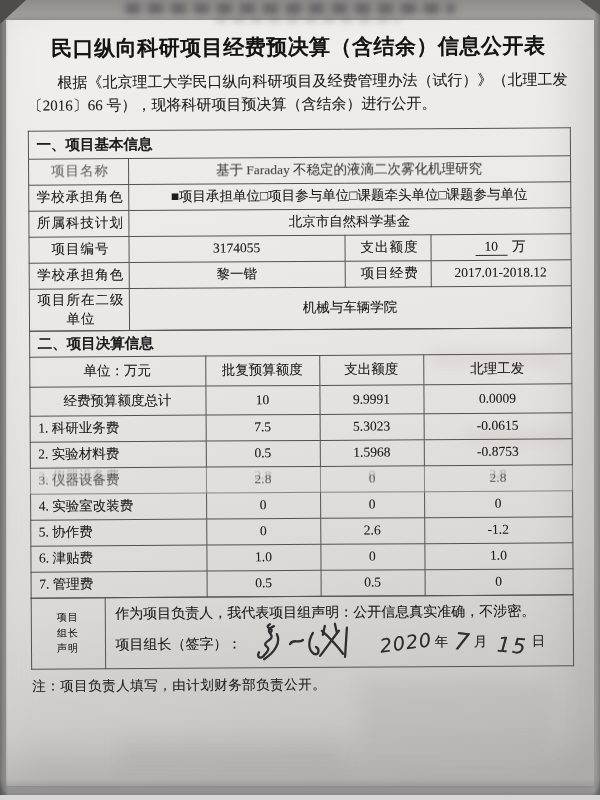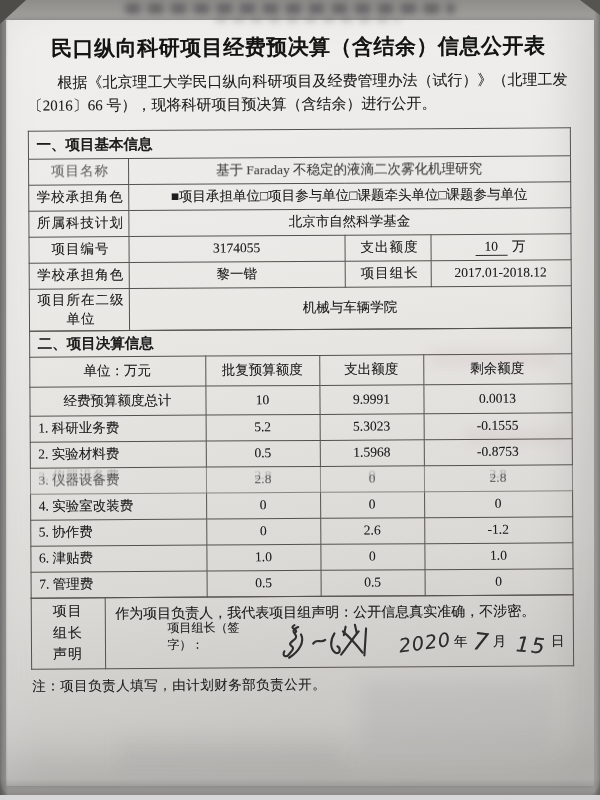--- a/index.html
+++ b/index.html
@@ -62,25 +62,25 @@
   .faint td{color:rgba(35,35,35,.78);filter:blur(.4px);}
   .faint .lab{color:rgba(45,45,45,.55);}
   .ghost td{filter:blur(.45px);opacity:.72;
     text-shadow:0 -4px 1px rgba(60,60,60,.45);
     border-color:rgba(84,82,79,.62);}
   .underline-num{display:inline-block;border-bottom:1px solid #2c2c2c;padding:0 9px;}
   .unit-after{margin-left:5px;}
   
   .t3{margin-top:-1px;}
   .t3 td{height:62px;}
-  .side-label{font-size:14px;line-height:1.55;letter-spacing:1px;}
+  .side-label{font-size:10px;line-height:1.55;letter-spacing:1px;}
   .decl-body{text-align:left;padding:5px 8px 3px 10px;vertical-align:top;}
   .statement{font-size:14px;margin-top:2px;}
   .signrow{display:flex;align-items:flex-end;height:36px;margin-top:1px;}
-  .signlabel{margin-left:52px;font-size:12px;padding-bottom:6px;}
+  .signlabel{font-size:14px;padding-bottom:6px;}
   .sig-svg{width:104px;height:42px;margin:0 2px -2px 8px;}
   .hand{font-family:"DejaVu Sans",sans-serif;font-style:italic;color:#2d2d2d;display:inline-block;}
   .hand-year{font-size:19px;margin-left:24px;transform:rotate(-7deg);letter-spacing:1px;padding-bottom:5px;}
   .hand-month{font-size:24px;margin:0 1px 0 6px;transform:rotate(7deg);padding-bottom:2px;}
   .hand-day{font-size:21px;margin:0 1px 0 10px;transform:rotate(5deg);letter-spacing:2px;padding-bottom:0;}
   .date-char{font-size:13.5px;padding-bottom:7px;margin-left:3px;}
   .footnote{margin:8px 0 0 30px;font-size:13.5px;color:#1f1f1f;letter-spacing:.5px;}
 </style>
 </head>
 <body>
@@ -127,21 +127,21 @@
         <td class="lab">项目编号</td>
         <td>3174055</td>
         <td class="lab">支出额度</td>
         <td>
           <span class="underline-num">10</span><span class="unit-after">万</span>
         </td>
       </tr>
       <tr>
         <td class="lab">学校承担角色</td>
         <td>黎一锴</td>
-        <td class="lab">项目组长</td>
+        <td class="lab">项目经费</td>
         <td>2017.01-2018.12</td>
       </tr>
       <tr>
         <td class="lab dept-td">
           <div>项目所在二级</div>
           <div>单位</div>
         </td>
         <td colspan="3">机械与车辆学院</td>
       </tr>
     </tbody>
@@ -155,33 +155,33 @@
           <col style="width:148px">
         </colgroup>
       <tbody>
           <tr>
         <td colspan="4" class="sect-td">二、项目决算信息</td>
       </tr>
       <tr class="colhead">
         <td>单位：万元</td>
         <td>批复预算额度</td>
         <td>支出额度</td>
-        <td>剩余额度</td>
+        <td>北理工发</td>
       </tr>
       <tr class="total">
         <td>经费预算额度总计</td>
         <td>10</td>
         <td>9.9991</td>
-        <td>0.0013</td>
+        <td>0.0009</td>
       </tr>
       <tr class="exp">
         <td class="name-cell">1. 科研业务费</td>
-        <td>5.2</td>
+        <td>7.5</td>
         <td>5.3023</td>
-        <td>-0.1555</td>
+        <td>-0.0615</td>
       </tr>
       <tr class="exp">
         <td class="name-cell">2. 实验材料费</td>
         <td>0.5</td>
         <td>1.5968</td>
         <td>-0.8753</td>
       </tr>
       <tr class="exp ghost">
         <td class="name-cell">3. 仪器设备费</td>
         <td>2.8</td>

